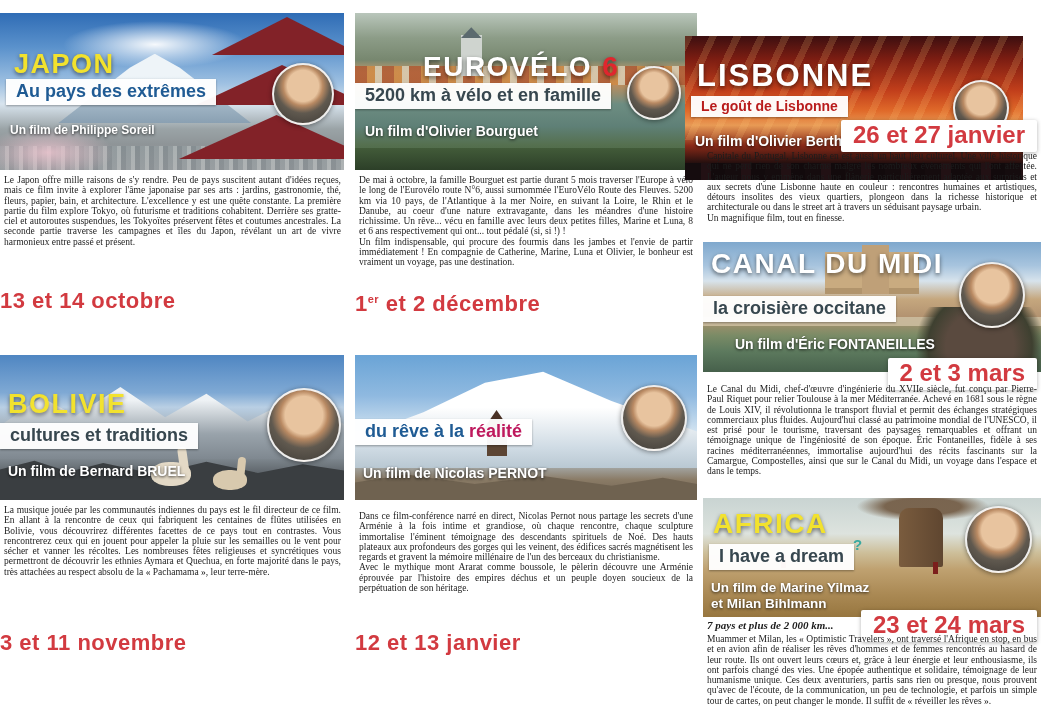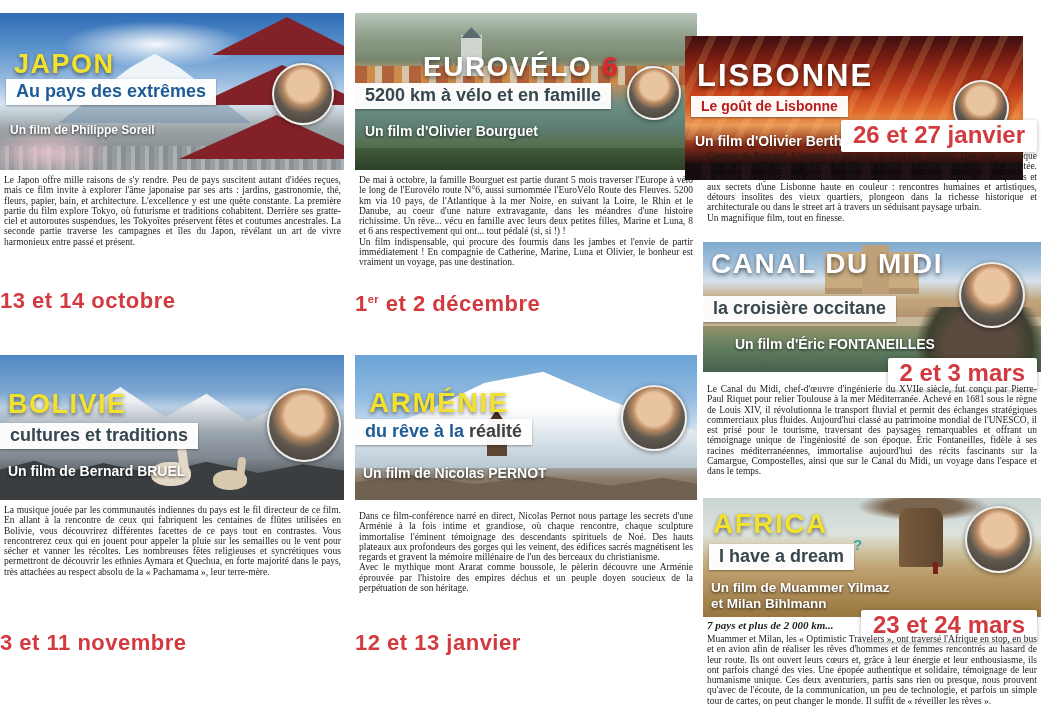--- a/index.html
+++ b/index.html
@@ -10,21 +10,21 @@
   .shape{position:absolute;}
   .ttl{position:absolute;font-family:"Liberation Sans",sans-serif;font-weight:900;line-height:1;
        letter-spacing:1.5px;text-shadow:0 2px 4px rgba(0,0,0,.55);white-space:nowrap;}
   .ttl.yellow{color:#f2e22e;}
   .ttl.white{color:#ffffff;}
   .ttl .accent{color:#e0262e;margin-left:10px;}
   .badge{position:absolute;background:rgba(255,255,255,.96);font-weight:700;font-size:18px;
          padding:2px 10px 3px;color:#37474f;box-shadow:0 1px 2px rgba(0,0,0,.35);white-space:nowrap;}
   .badge.navy{color:#1f5b94;}
   .badge.red{color:#b91c1c;}
-  .badge .lt{color:#404040;}
+  .badge .lt{color:#be185d;}
   .credit{position:absolute;color:#fff;font-weight:700;font-size:13.5px;line-height:1.15;
           text-shadow:0 1px 3px rgba(0,0,0,.75);white-space:nowrap;}
   .portrait{position:absolute;border-radius:50%;border:2px solid rgba(255,255,255,.9);
             background:radial-gradient(circle at 50% 36%,#e8c49f 0 33%,#b98a63 42%,#60594f 58%,#3a3733 100%);
             box-shadow:0 1px 5px rgba(0,0,0,.45);}
   
   .desc{position:absolute;margin:0;font-family:"Liberation Serif",serif;font-size:9.5px;
         line-height:1.08;text-align:justify;color:#1c1c1c;white-space:pre-line;}
   .date-center{position:absolute;text-align:left;color:#d23a40;font-weight:700;font-size:22px;
                letter-spacing:.5px;}
@@ -151,21 +151,20 @@
     <div class="portrait" style="left:267px;top:33px;width:70px;height:70px;"></div>
   </div>
   <p class="desc" style="left:4px;top:505px;width:337px;">La musique jouée par les communautés indiennes du pays est le fil directeur de ce film. En allant à la rencontre de ceux qui fabriquent les centaines de flûtes utilisées en Bolivie, vous découvrirez différentes facettes de ce pays tout en contrastes. Vous rencontrerez ceux qui en jouent pour appeler la pluie sur les semailles ou le vent pour sécher et vanner les récoltes. Les nombreuses fêtes religieuses et syncrétiques vous permettront de découvrir les ethnies Aymara et Quechua, en forte majorité dans le pays, très attachées au respect absolu de la « Pachamama », leur terre-mère.</p>
   <div class="date-center" style="left:0;top:630px;width:344px;">3 et 11 novembre</div>
 
   <div class="photo ph-armenie" style="left:355px;top:355px;width:342px;height:145px;">
     <div class="shape ar-mtn"></div>
     <div class="shape ar-rock"></div>
     <div class="shape ar-church-roof"></div>
     <div class="shape ar-church-body"></div>
-    <div class="ttl yellow" style="left:14px;top:34px;font-size:28px;">ARMÉNIE</div>
     <div class="badge navy" style="left:0;top:64px;"><span>du rêve à la </span><span class="lt">réalité</span></div>
     <div class="credit" style="left:8px;top:110px;font-size:14px;">Un film de Nicolas PERNOT</div>
     <div class="portrait" style="left:266px;top:30px;width:62px;height:62px;"></div>
   </div>
   <p class="desc" style="left:359px;top:511px;width:334px;">Dans ce film-conférence narré en direct, Nicolas Pernot nous partage les secrets d'une Arménie à la fois intime et grandiose, où chaque rencontre, chaque sculpture immortalise l'éminent témoignage des descendants spirituels de Noé. Des hauts plateaux aux profondeurs des gorges qui les veinent, des édifices sacrés magnétisent les regards et gravent la mémoire millénaire de l'un des berceaux du christianisme.
 Avec le mythique mont Ararat comme boussole, le pèlerin découvre une Arménie éprouvée par l'histoire des empires déchus et un peuple doyen soucieux de la perpétuation de son héritage.</p>
   <div class="date-center" style="left:355px;top:630px;width:342px;">12 et 13 janvier</div>
 
   <div class="photo ph-canal" style="left:703px;top:242px;width:338px;height:130px;">
     <div class="shape cn-cath"></div>
@@ -181,20 +180,20 @@
   <p class="desc" style="left:707px;top:384px;width:330px;">Le Canal du Midi, chef-d'œuvre d'ingénierie du XVIIe siècle, fut conçu par Pierre-Paul Riquet pour relier Toulouse à la mer Méditerranée. Achevé en 1681 sous le règne de Louis XIV, il révolutionna le transport fluvial et permit des échanges stratégiques commerciaux plus fluides. Aujourd'hui classé au patrimoine mondial de l'UNESCO, il est prisé pour le tourisme, traversant des paysages remarquables et offrant un témoignage unique de l'ingéniosité de son époque. Éric Fontaneilles, fidèle à ses racines méditerranéennes, immortalise aujourd'hui des récits fascinants sur la Camargue, Compostelles, ainsi que sur le Canal du Midi, un voyage dans l'espace et dans le temps.</p>
 
   <div class="photo ph-africa" style="left:703px;top:498px;width:338px;height:119px;">
     <div class="shape af-branches"></div>
     <div class="shape af-trunk"></div>
     <div class="shape af-person"></div>
     <div class="shape af-person2"></div>
     <div class="qmark" style="left:150px;top:38px;">?</div>
     <div class="ttl yellow" style="left:10px;top:12px;font-size:28px;">AFRICA</div>
     <div class="badge" style="left:6px;top:46px;">I have a dream</div>
-    <div class="credit" style="left:8px;top:82px;font-size:13.5px;"><span>Un film de Muammer Yilmaz</span><br><span>et Milan Bihlmann</span></div>
+    <div class="credit" style="left:8px;top:82px;font-size:13.5px;"><span>Un film de Marine Yilmaz</span><br><span>et Milan Bihlmann</span></div>
     <div class="portrait" style="left:262px;top:8px;width:63px;height:63px;"></div>
   </div>
   <div class="date-box" style="right:4px;top:610px;">23 et 24 mars</div>
   <p class="intro" style="left:707px;top:619px;">7 pays et plus de 2 000 km...</p>
   <p class="desc" style="left:707px;top:634px;width:330px;">Muammer et Milan, les « Optimistic Travelers », ont traversé l'Afrique en stop, en bus et en avion afin de réaliser les rêves d'hommes et de femmes rencontrés au hasard de leur route. Ils ont ouvert leurs cœurs et, grâce à leur énergie et leur enthousiasme, ils ont parfois changé des vies. Une épopée authentique et solidaire, témoignage de leur humanisme unique. Ces deux aventuriers, partis sans rien ou presque, nous prouvent qu'avec de l'écoute, de la communication, un peu de technologie, et parfois un simple tour de cartes, on peut changer le monde. Il suffit de « réveiller les rêves ».</p>
 
 </div>
 
 </body></html>

